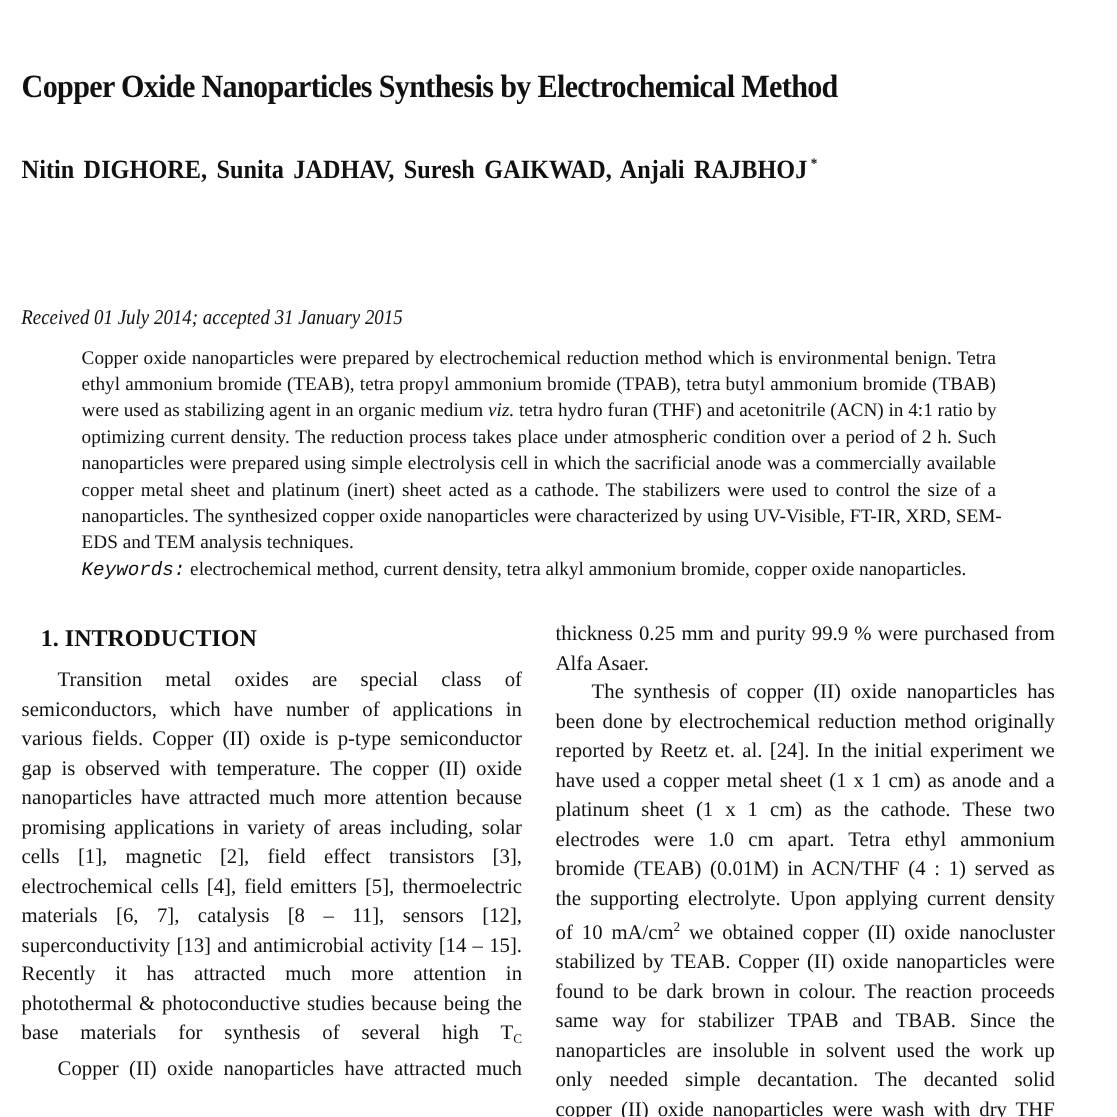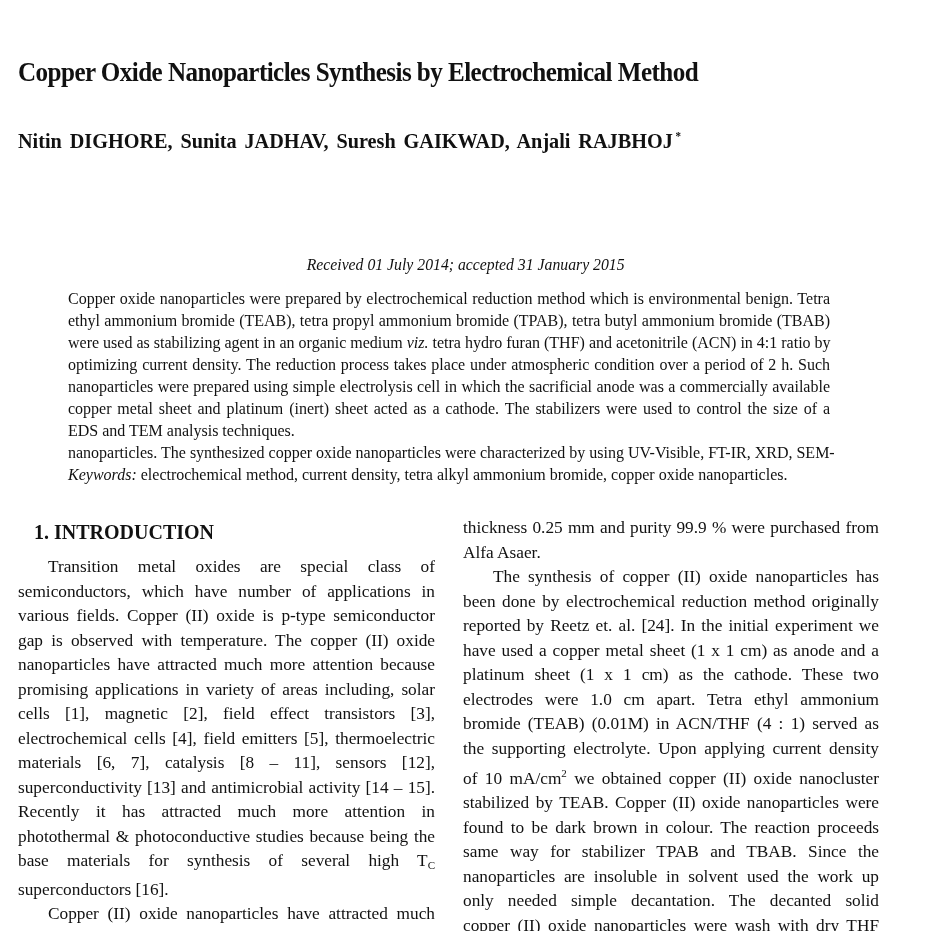--- a/index.html
+++ b/index.html
@@ -12,31 +12,31 @@
     font-size: 27px; font-weight: bold; letter-spacing: -0.6px;
     transform: scaleX(0.93); transform-origin: left top; white-space: nowrap;
   }
   .authors {
     position: absolute; left: 18px; top: 128px;
     font-size: 22px; font-weight: bold; white-space: nowrap;
     transform: scaleX(0.92); transform-origin: left top; word-spacing: 3px;
   }
   .authors sup { font-size: 12px; vertical-align: 8px; margin-left: 3px; }
   .received {
-    position: absolute; left: 0; right: 0; top: 254px; text-align: center;
+    position: absolute; left: 0; right: 0; top: 254px; 
     font-style: italic; font-size: 17.5px;
   }
   .received span { display: inline-block; transform: scaleX(0.9); }
   .abstract {
     position: absolute; left: 68px; width: 762px; top: 288px;
     font-size: 16px; line-height: 22px; text-align: justify;
   }
   .abstract .line { display: block; white-space: nowrap; text-align-last: justify; text-align: justify; }
   .abstract .line.last { text-align-last: left; }
-  .kw-label { font-style: italic; }
+  .kw-label { font-style: italic; font-family: Liberation Mono, monospace; }
   .col {
     position: absolute; font-size: 17.3px; line-height: 24.5px;
   }
   .col-left { left: 18px; width: 417px; top: 518px; }
   .col-right { left: 463px; width: 416px; top: 516px; }
   .section-head { font-weight: bold; font-size: 20px; margin: 0 0 9px 16px; line-height: 28px; }
   .line { display: block; white-space: nowrap; text-align: justify; text-align-last: justify; }
   .line.last { text-align-last: left; }
   .indent { padding-left: 30px; }
   sub { font-size: 11px; vertical-align: -3px; }
@@ -51,41 +51,40 @@
 
 <div class="received"><span>Received 01 July 2014; accepted 31 January 2015</span></div>
 
 <div class="abstract">
   <span class="line">Copper oxide nanoparticles were prepared by electrochemical reduction method which is environmental benign. Tetra</span>
   <span class="line">ethyl ammonium bromide (TEAB), tetra propyl ammonium bromide (TPAB), tetra butyl ammonium bromide (TBAB)</span>
   <span class="line"><span>were used as stabilizing agent in an organic medium</span> <i>viz.</i> <span>tetra hydro furan (THF) and acetonitrile (ACN) in 4:1 ratio by</span></span>
   <span class="line">optimizing current density. The reduction process takes place under atmospheric condition over a period of 2 h. Such</span>
   <span class="line">nanoparticles were prepared using simple electrolysis cell in which the sacrificial anode was a commercially available</span>
   <span class="line">copper metal sheet and platinum (inert) sheet acted as a cathode. The stabilizers were used to control the size of a</span>
+  <span class="line">nanoparticles. The synthesized copper oxide nanoparticles were characterized by using UV-Visible, FT-IR, XRD, SEM-</span>
   <span class="line last">EDS and TEM analysis techniques.</span>
-  <span class="line">nanoparticles. The synthesized copper oxide nanoparticles were characterized by using UV-Visible, FT-IR, XRD, SEM-</span>
   <span class="line last"><span class="kw-label">Keywords:</span> <span>electrochemical method, current density, tetra alkyl ammonium bromide, copper oxide nanoparticles.</span></span>
 </div>
 
 <div class="col col-left">
   <div class="section-head">1. INTRODUCTION</div>
   <span class="line indent">Transition metal oxides are special class of</span>
   <span class="line">semiconductors, which have number of applications in</span>
   <span class="line">various fields. Copper (II) oxide is p-type semiconductor</span>
   <span class="line">gap is observed with temperature. The copper (II) oxide</span>
   <span class="line">nanoparticles have attracted much more attention because</span>
   <span class="line">promising applications in variety of areas including, solar</span>
   <span class="line">cells [1], magnetic [2], field effect transistors [3],</span>
   <span class="line">electrochemical cells [4], field emitters [5], thermoelectric</span>
   <span class="line">materials [6, 7], catalysis [8 – 11], sensors [12],</span>
   <span class="line">superconductivity [13] and antimicrobial activity [14 – 15].</span>
   <span class="line">Recently it has attracted much more attention in</span>
   <span class="line">photothermal &amp; photoconductive studies because being the</span>
   <span class="line"><span>base materials for synthesis of several high T</span><sub>C</sub></span>
-  <span class="line last">superconductors [16].</span>
   <span class="line indent">Copper (II) oxide nanoparticles have attracted much</span>
 </div>
 
 <div class="col col-right">
   <span class="line">thickness 0.25 mm and purity 99.9 % were purchased from</span>
   <span class="line last">Alfa Asaer.</span>
   <span class="line indent">The synthesis of copper (II) oxide nanoparticles has</span>
   <span class="line">been done by electrochemical reduction method originally</span>
   <span class="line">reported by Reetz et. al. [24]. In the initial experiment we</span>
   <span class="line">have used a copper metal sheet (1 x 1 cm) as anode and a</span>

